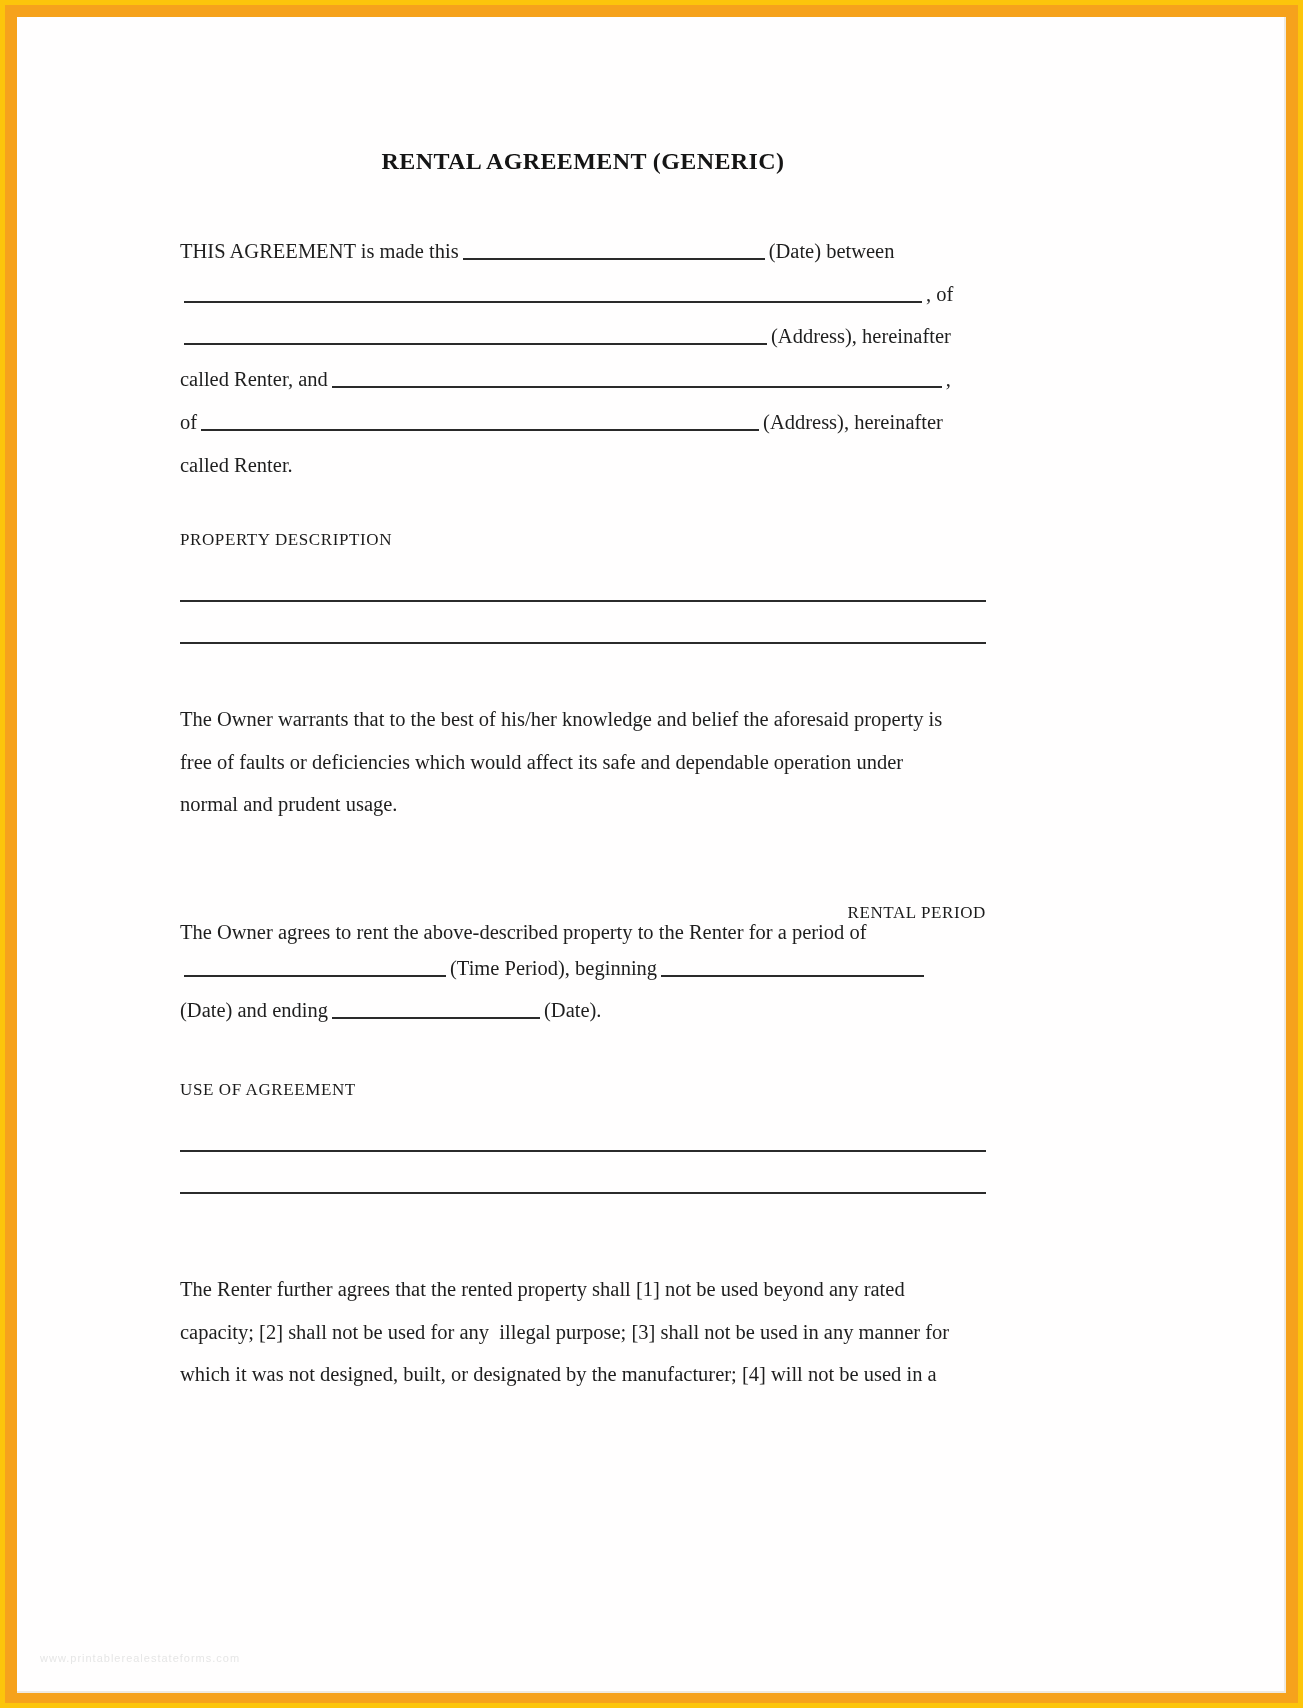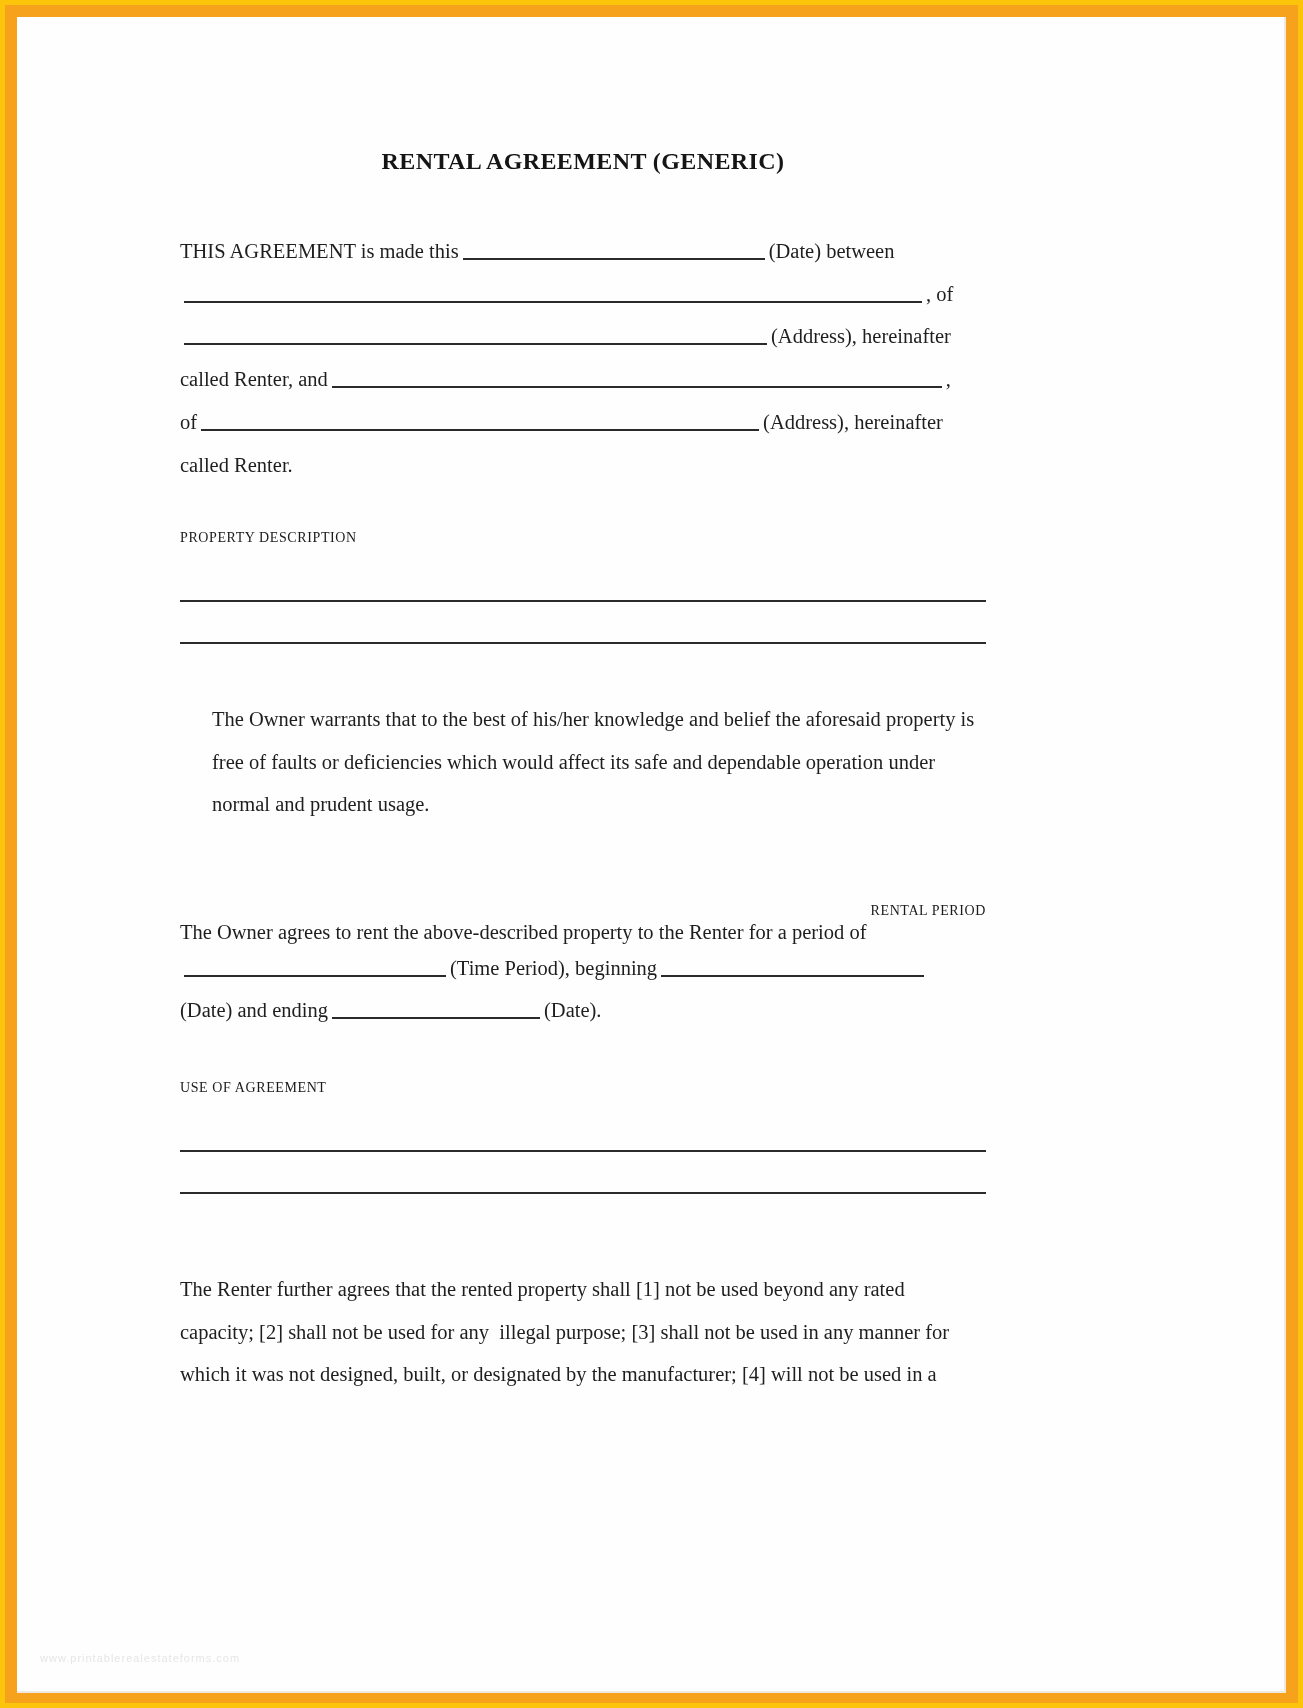--- a/index.html
+++ b/index.html
@@ -27,21 +27,21 @@
   .blank {
     border-bottom:2px solid #2a2a2a;
     margin:0 4px 9px 4px;
     height:0;
   }
   .b302{width:302px} .b738{width:738px} .b583{width:583px}
   .b610{width:610px} .b558{width:558px} .b262{width:262px}
   .b263{width:263px} .b208{width:208px}
   .section-heading {
     position:absolute; left:163px; width:806px;
-    font-size:14px; letter-spacing:0.6px; color:#1a1a1a;
+    font-size:17px; letter-spacing:0.6px; color:#1a1a1a;
   }
   .fill-line {
     position:absolute; left:163px; width:806px; height:0;
     border-top:2px solid #2b2b2b;
   }
   .para {
     position:absolute; left:163px; width:822px;
     font-size:20.5px;
   }
   .para .pline { line-height:42.6px; white-space:pre; }
@@ -90,21 +90,21 @@
     </div>
     <div class="row">
       <span class="t">called Renter.</span>
     </div>
   </div>
 
   <div class="section-heading" style="top:513px;">PROPERTY DESCRIPTION</div>
   <div class="fill-line" style="top:583px;"></div>
   <div class="fill-line" style="top:625px;"></div>
 
-  <div class="para" style="top:681px;margin-left:32px;">
+  <div class="para" style="top:681px;">
     <div class="pline">The Owner warrants that to the best of his/her knowledge and belief the aforesaid property is</div>
     <div class="pline">free of faults or deficiencies which would affect its safe and dependable operation under</div>
     <div class="pline">normal and prudent usage.</div>
   </div>
 
   <div class="section-heading" style="top:886px;text-align:right;">RENTAL PERIOD</div>
   <div class="para" style="top:894px;">
     <div class="pline">The Owner agrees to rent the above-described property to the Renter for a period of</div>
   </div>
   <div class="row" style="position:absolute; left:163px; top:968px; width:806px;">

